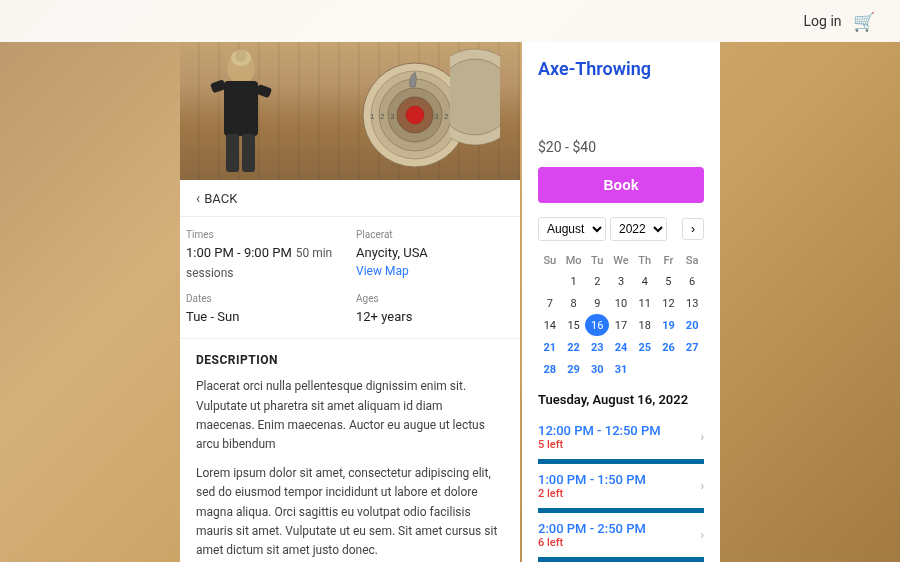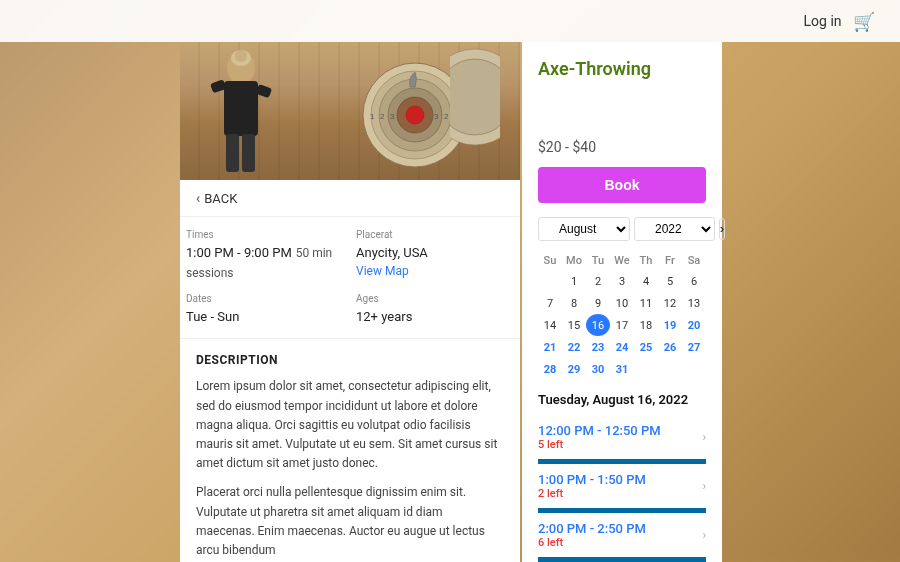--- a/index.html
+++ b/index.html
@@ -148,21 +148,21 @@
       font-size: 12px;
       color: #444;
       line-height: 1.6;
       margin-bottom: 10px;
     }
 
     
     .activity-title {
       font-size: 18px;
       font-weight: 600;
-      color: #4d7c0f;
+      color: #1d4ed8;
       margin-bottom: 60px;
     }
 
     .price-range {
       font-size: 14px;
       color: #555;
       margin-bottom: 12px;
     }
 
     .book-btn {
@@ -182,21 +182,21 @@
     .month-selector {
       display: flex;
       align-items: center;
       gap: 4px;
       margin-bottom: 10px;
     }
 
     .month-select, .year-select {
       border: 1px solid #ddd;
       border-radius: 3px;
-      padding: 3px 16px;
+      padding: 3px 4px;
       font-size: 12px;
       background: #fff;
       cursor: pointer;
     }
 
     .month-nav-btn {
       margin-left: auto;
       background: none;
       border: 1px solid #ddd;
       border-radius: 3px;
@@ -411,22 +411,22 @@
           <span class="value">Tue - Sun</span>
         </div>
         <div class="info-item">
           <label>Ages</label>
           <span class="value">12+ years</span>
         </div>
       </div>
 
       <div class="description-section">
         <div class="description-title">DESCRIPTION</div>
+        <p class="description-text">Placerat orci nulla pellentesque dignissim enim sit. Vulputate ut pharetra sit amet aliquam id diam maecenas. Enim maecenas. Auctor eu augue ut lectus arcu bibendum</p>
         <p class="description-text">Lorem ipsum dolor sit amet, consectetur adipiscing elit, sed do eiusmod tempor incididunt ut labore et dolore magna aliqua. Orci sagittis eu volutpat odio facilisis mauris sit amet. Vulputate ut eu sem. Sit amet cursus sit amet dictum sit amet justo donec.</p>
-        <p class="description-text">Placerat orci nulla pellentesque dignissim enim sit. Vulputate ut pharetra sit amet aliquam id diam maecenas. Enim maecenas. Auctor eu augue ut lectus arcu bibendum</p>
       </div>
     </div>
 
     <div class="right-panel">
       <div class="activity-title">Axe-Throwing</div>
       <div class="price-range">$20 - $40</div>
       <button class="book-btn">Book</button>
 
       
       <div class="month-selector">

